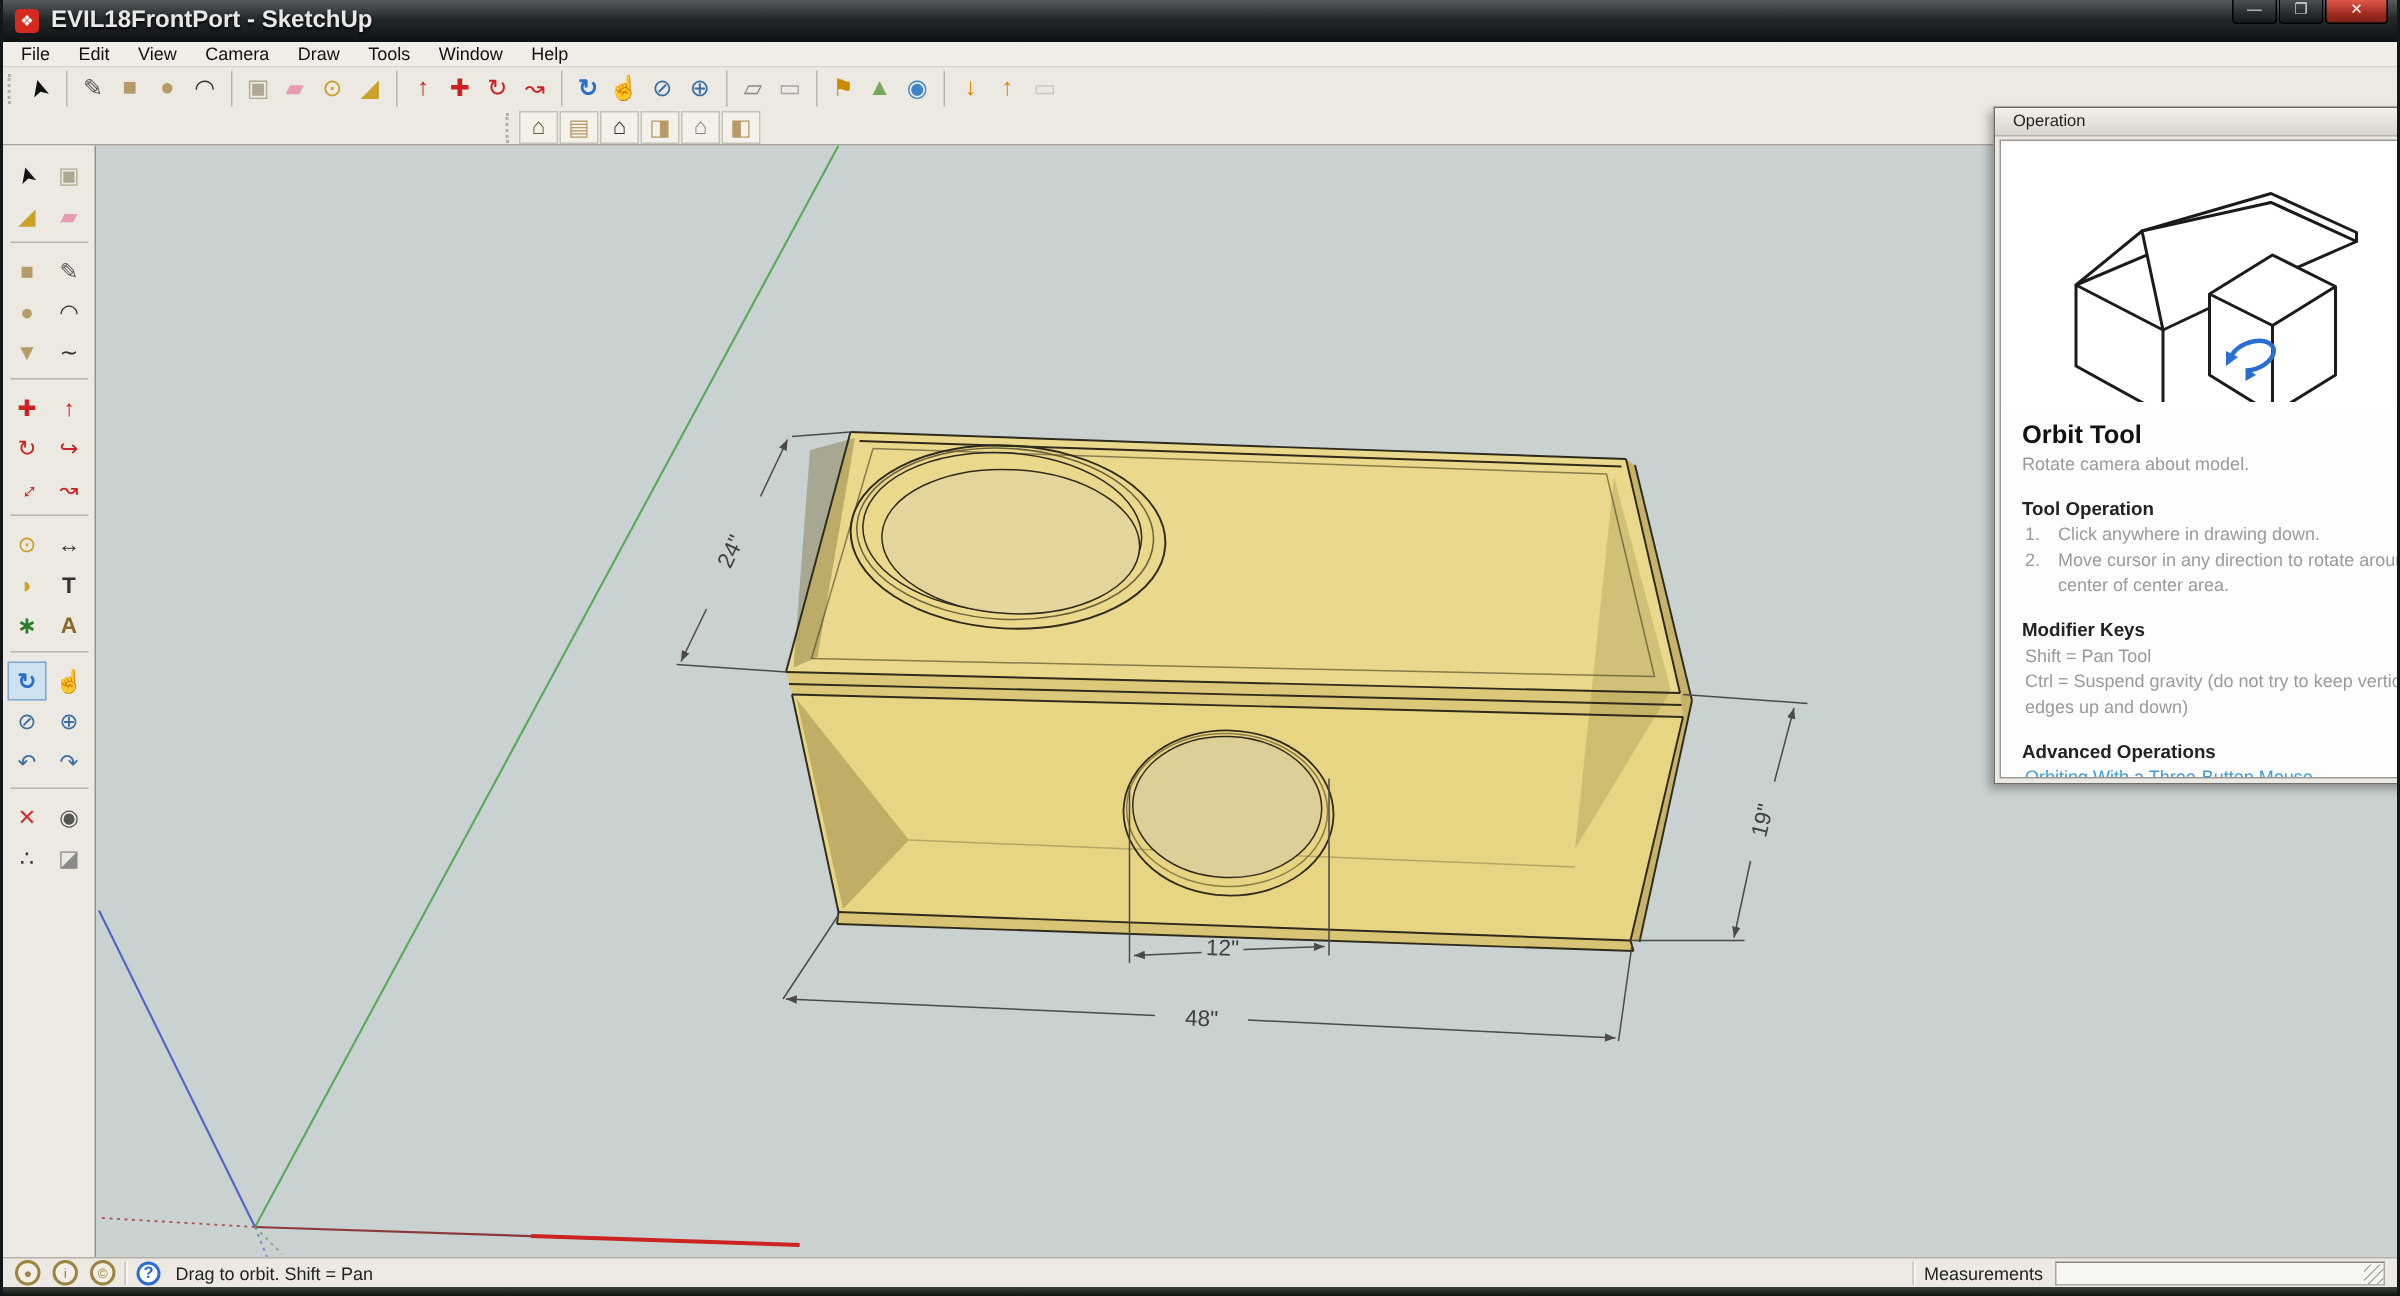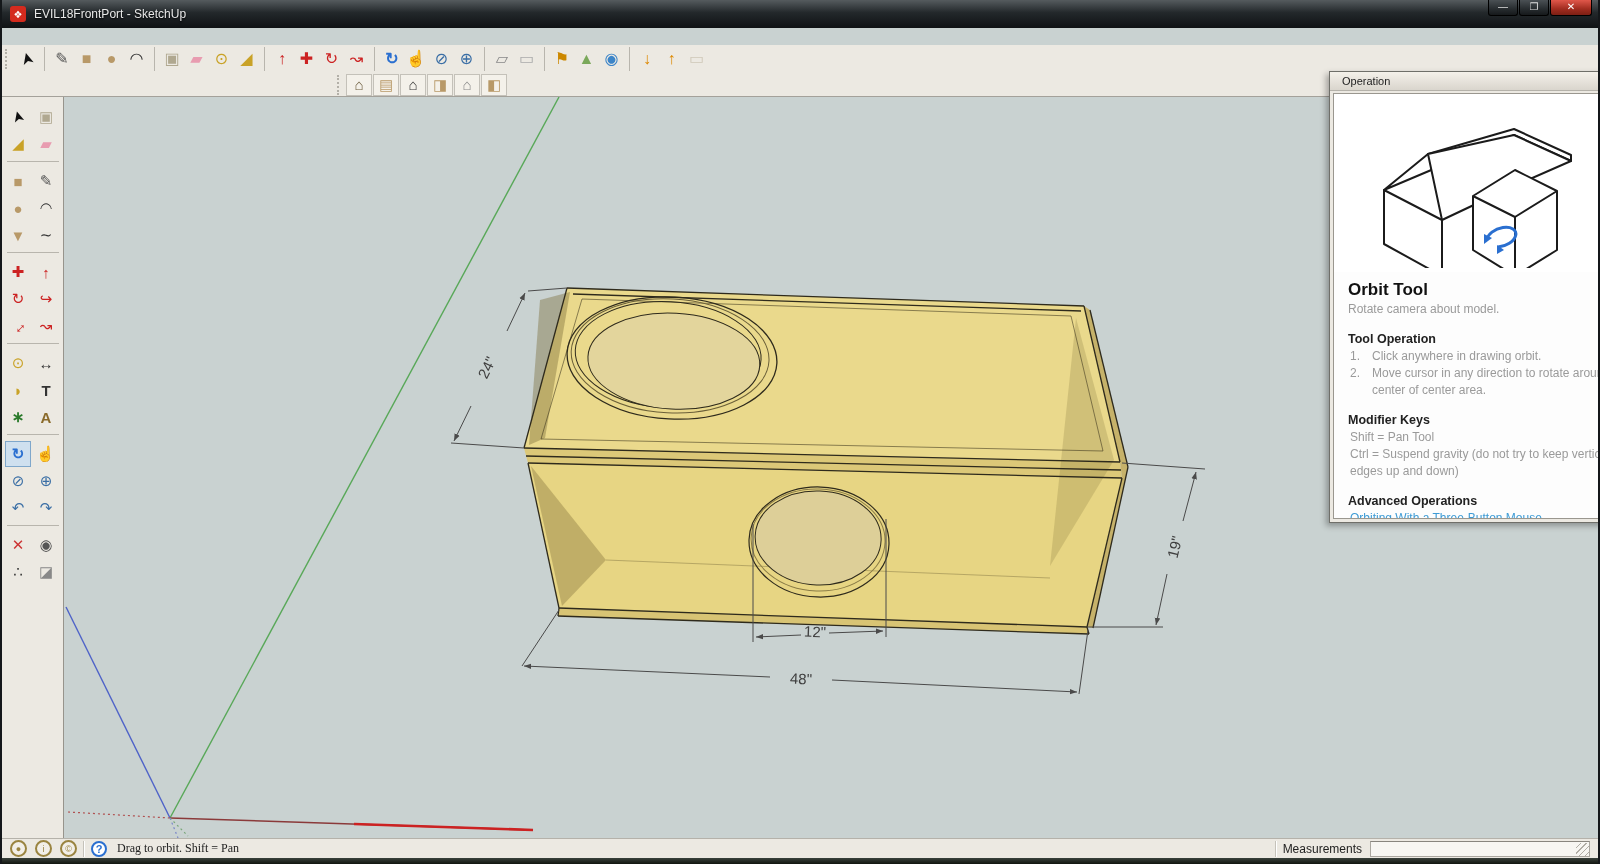--- a/index.html
+++ b/index.html
@@ -1,21 +1,21 @@
 <!DOCTYPE html>
 <html><head>
 <meta charset="utf-8">
 <style>
   html,body{margin:0;padding:0;background:#000;}
   *{box-sizing:border-box;font-family:"Liberation Sans",sans-serif;}
   .screen{position:relative;width:1600px;height:864px;overflow:hidden;background:#c9d2d1;border-left:2px solid #14171a;border-right:2px solid #14171a;}
   
   .titlebar{position:absolute;left:0;top:0;width:100%;height:28px;background:linear-gradient(#555b5e,#23282b 45%,#0f1214);display:flex;align-items:center;color:#e8e8e8;}
   .logo{width:16px;height:16px;margin:0 8px 0 8px;background:#d42b1e;border-radius:3px;color:#fff;font-size:10px;display:flex;align-items:center;justify-content:center;}
-  .wtitle{font-size:12px;text-shadow:0 1px 2px #000;}
+  .wtitle{font-size:16px;text-shadow:0 1px 2px #000;font-weight:bold;}
   .winbtns{position:absolute;right:6px;top:0;display:flex;}
   .wbtn{width:30px;height:16px;border:1px solid #000;border-top:none;background:linear-gradient(#4a5054,#272c2f 60%,#16191b);color:#ddd;font-size:10px;line-height:14px;text-align:center;border-radius:0 0 3px 3px;margin-left:1px;}
   .wbtn.close{background:linear-gradient(#e0574a,#a02c1f 60%,#7d1f14);width:42px;color:#fff;}
   
   .menubar{position:absolute;left:0;top:28px;width:100%;height:17px;background:#f0ede6;border-bottom:1px solid #d8d5cd;display:flex;align-items:center;padding-left:4px;}
   .menu-item{font-size:12px;color:#111;padding:0 8px;margin-right:3px;}
   
   .toolbar1{position:absolute;left:0;top:45px;width:100%;height:27px;background:#ece9e2;display:flex;align-items:center;}
   .toolbar2{position:absolute;left:0;top:72px;width:100%;height:25px;background:#ece9e2;border-bottom:1px solid #a4a19a;}
   .handle{width:5px;height:20px;border-left:2px dotted #b3b0a8;margin:0 4px 0 3px;}
@@ -43,21 +43,21 @@
   .ins-h2{font-size:12.5px;font-weight:bold;color:#222;margin-top:16px;}
   .oprow{display:flex;font-size:12px;color:#9a9a9a;margin-top:3px;white-space:nowrap;}
   .opnum{width:24px;flex:none;padding-left:2px;}
   .mline{font-size:12px;color:#9a9a9a;margin-top:3px;white-space:nowrap;padding-left:2px;}
   .link{font-size:12px;color:#3d9bd5;margin-top:3px;white-space:nowrap;padding-left:2px;}
   
   .statusbar{position:absolute;left:0;top:838px;width:100%;height:20px;background:#ece9e2;border-top:1px solid #b5b2aa;display:flex;align-items:center;font-size:12px;color:#222;}
   .sicon{width:17px;height:17px;border:2px solid #9a8440;border-radius:50%;margin-left:8px;color:#9a8440;font-size:9px;display:flex;align-items:center;justify-content:center;background:#f2efe8;}
   .groove{width:2px;height:16px;border-left:1px solid #c5c2ba;border-right:1px solid #fff;margin:0 6px;}
   .helpicon{width:16px;height:16px;border:2px solid #2a6fd0;border-radius:50%;color:#2a6fd0;font-weight:bold;font-size:11px;display:flex;align-items:center;justify-content:center;margin-right:6px;background:#fff;}
-  .hint{flex:1;padding-left:4px;font-family:Liberation Serif, serif;}
+  .hint{flex:1;padding-left:4px;}
   .mlabel{margin-right:8px;color:#222;}
   .mbox{width:220px;height:16px;background:#f7f6f2;border:1px solid #aaa7a0;border-top-color:#88857e;margin-right:8px;position:relative;}
   .mgrip{position:absolute;right:0;bottom:0;width:13px;height:13px;background:repeating-linear-gradient(135deg,transparent 0 3px,#b0ada5 3px 4px);}
   .bottomframe{position:absolute;left:0;top:858px;width:100%;height:6px;background:linear-gradient(#39413b,#11150f);}
 </style>
 </head>
 <body>
 
 <div class="screen">
 
@@ -160,20 +160,31 @@
     <div class="logo">❖</div>
     <div class="wtitle">EVIL18FrontPort - SketchUp</div>
     <div class="winbtns">
 
     <div class="wbtn">—</div>
         <div class="wbtn">❐</div>
         <div class="wbtn close">✕</div>
       </div>
   </div>
 
+  <div class="menubar">
+
+  <span class="menu-item">File</span>
+      <span class="menu-item">Edit</span>
+      <span class="menu-item">View</span>
+      <span class="menu-item">Camera</span>
+      <span class="menu-item">Draw</span>
+      <span class="menu-item">Tools</span>
+      <span class="menu-item">Window</span>
+      <span class="menu-item">Help</span>
+    </div>
 
   <div class="toolbar1">
     <div class="handle"></div>
     <span style="display:flex;align-items:center;">
 
     <span class="ti rsel" style="color:#111">➤</span>
         <span class="ti grp" style="color:#555">✎</span>
         <span class="ti" style="color:#b89968">■</span>
         <span class="ti" style="color:#b89968">●</span>
         <span class="ti" style="color:#333">◠</span>
@@ -281,21 +292,21 @@
         </svg>
       </div>
       <div class="ins-text">
         <div class="ins-h1">Orbit Tool</div>
         <div class="ins-sub">Rotate camera about model.</div>
         <div class="ins-h2">Tool Operation</div>
         <div>
 
         <div class="oprow">
               <span class="opnum">1.</span>
-              <span>Click anywhere in drawing orbit.</span>
+              <span>Click anywhere in drawing down.</span>
             </div>
             <div class="oprow">
               <span class="opnum">2.</span>
               <span>Move cursor in any direction to rotate around</span>
             </div>
             <div class="oprow">
               <span class="opnum"></span>
               <span>center of center area.</span>
             </div>
           </div>

